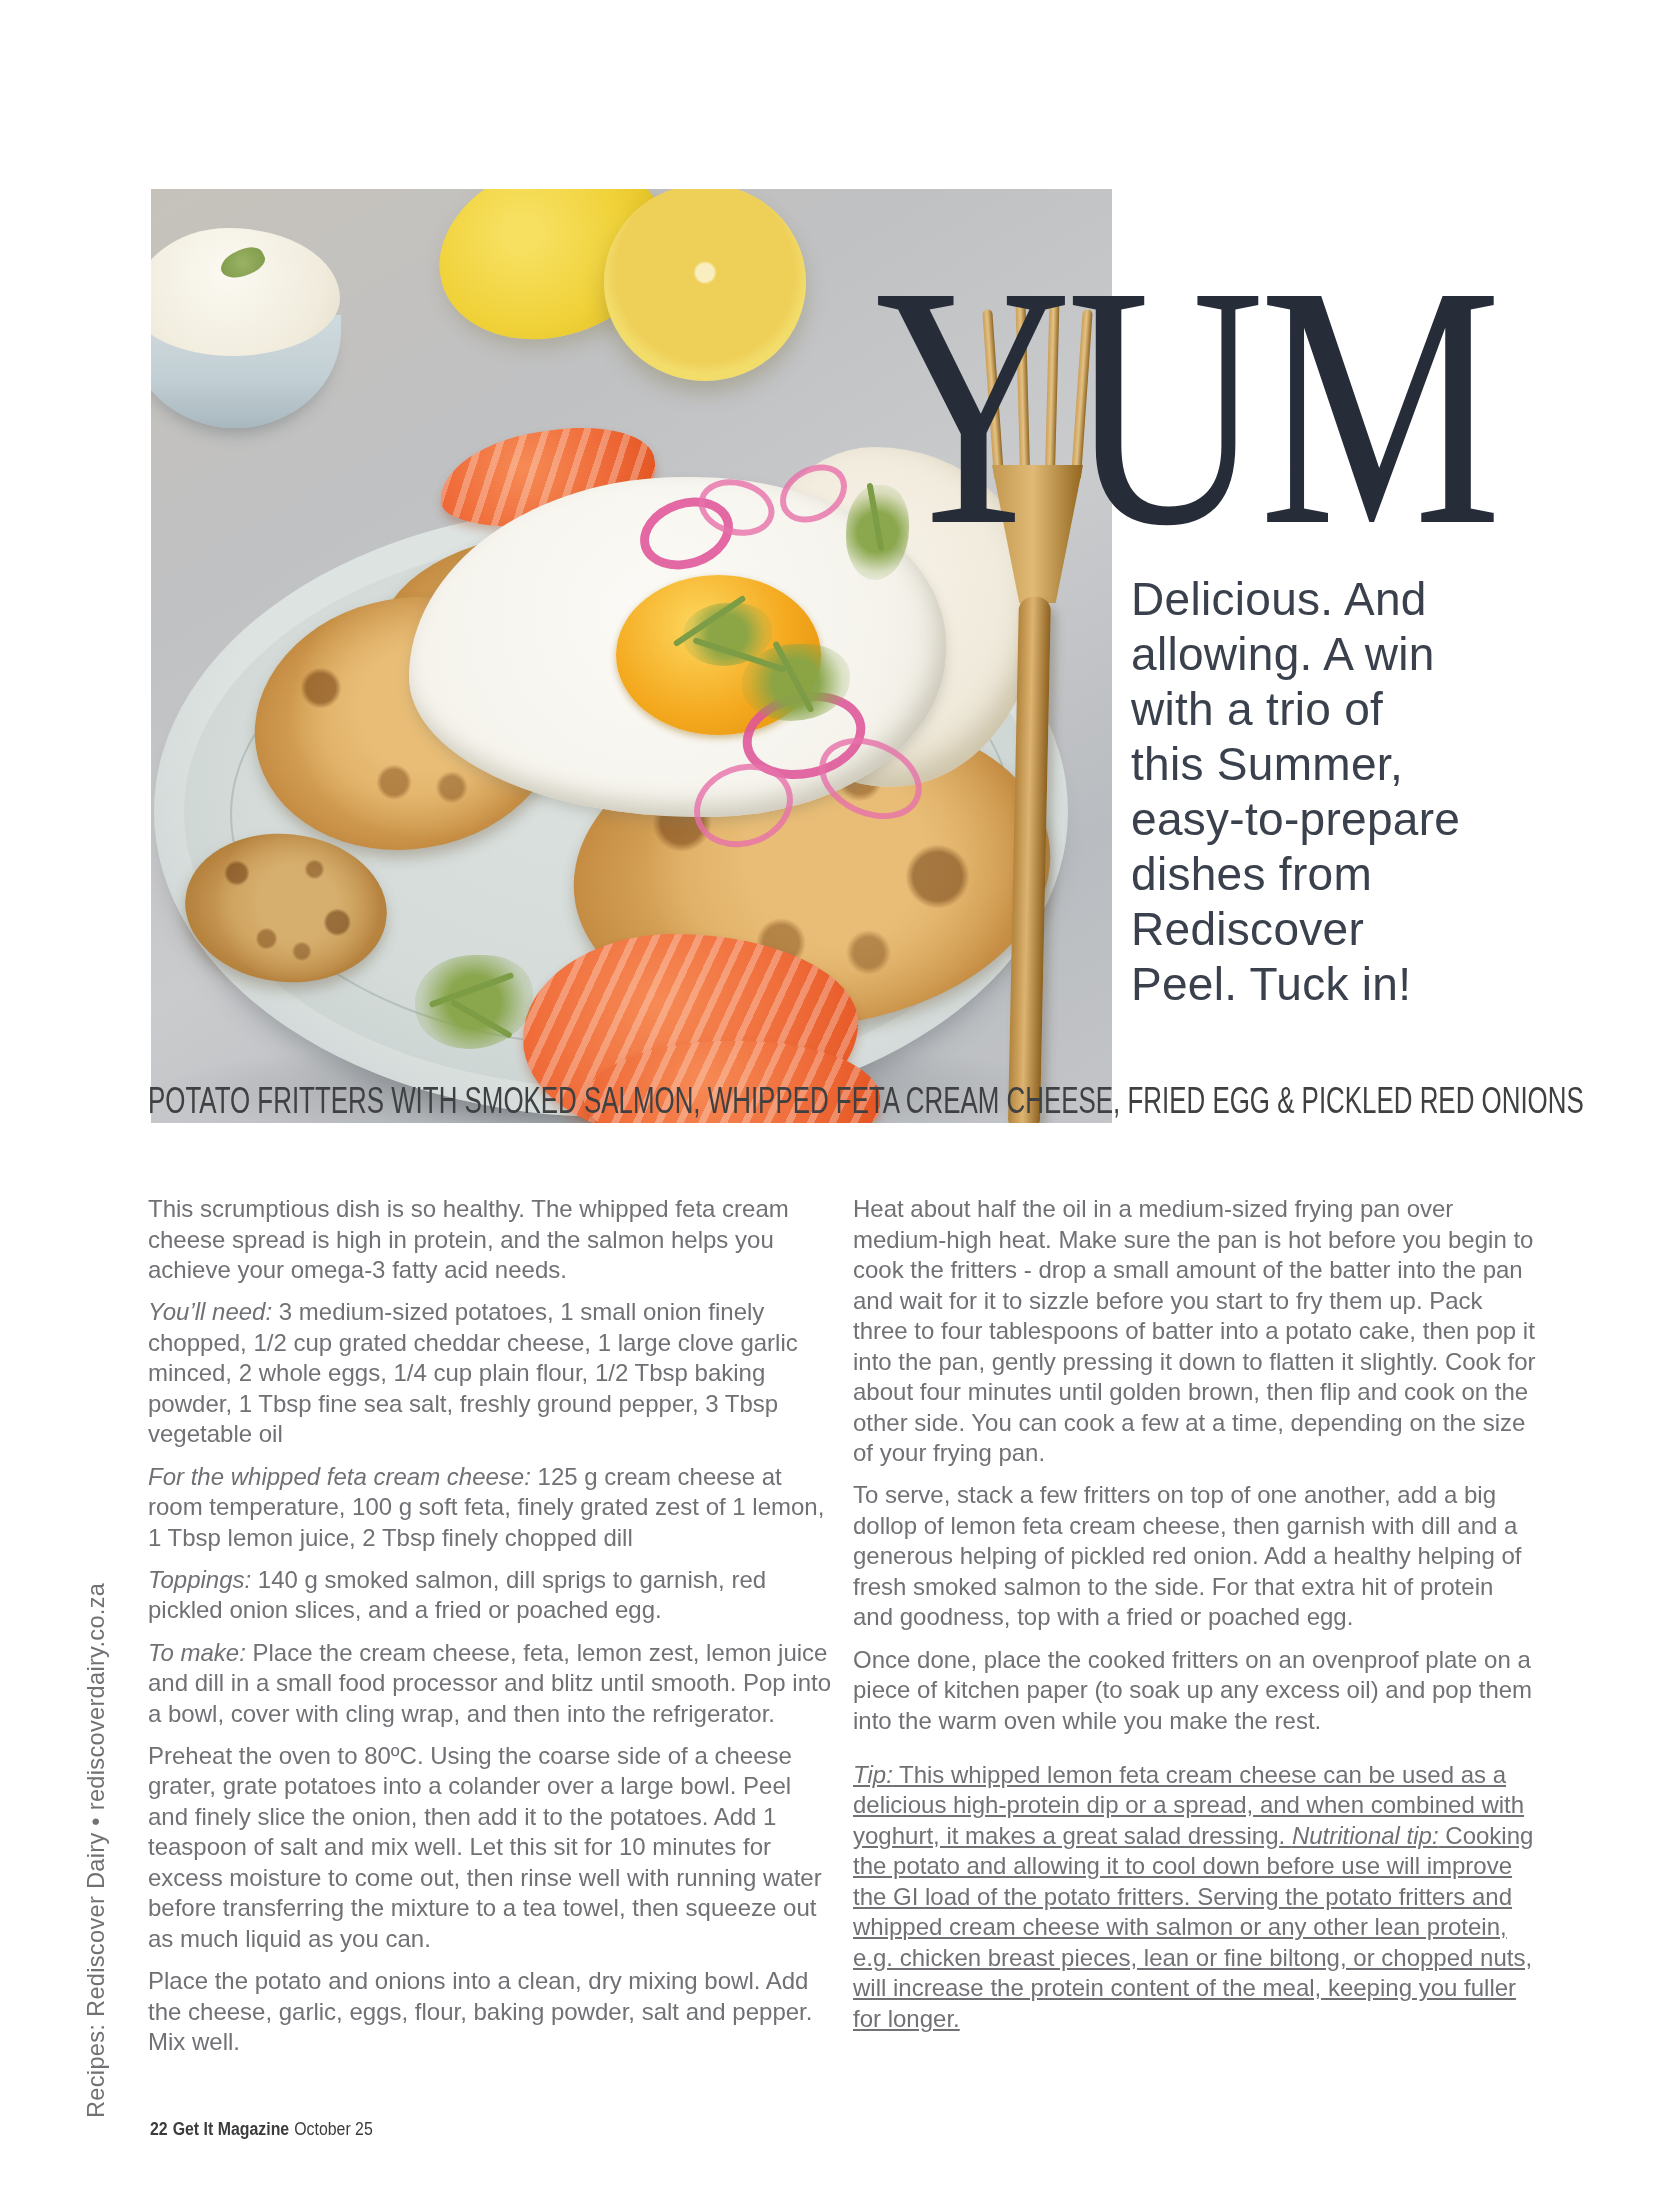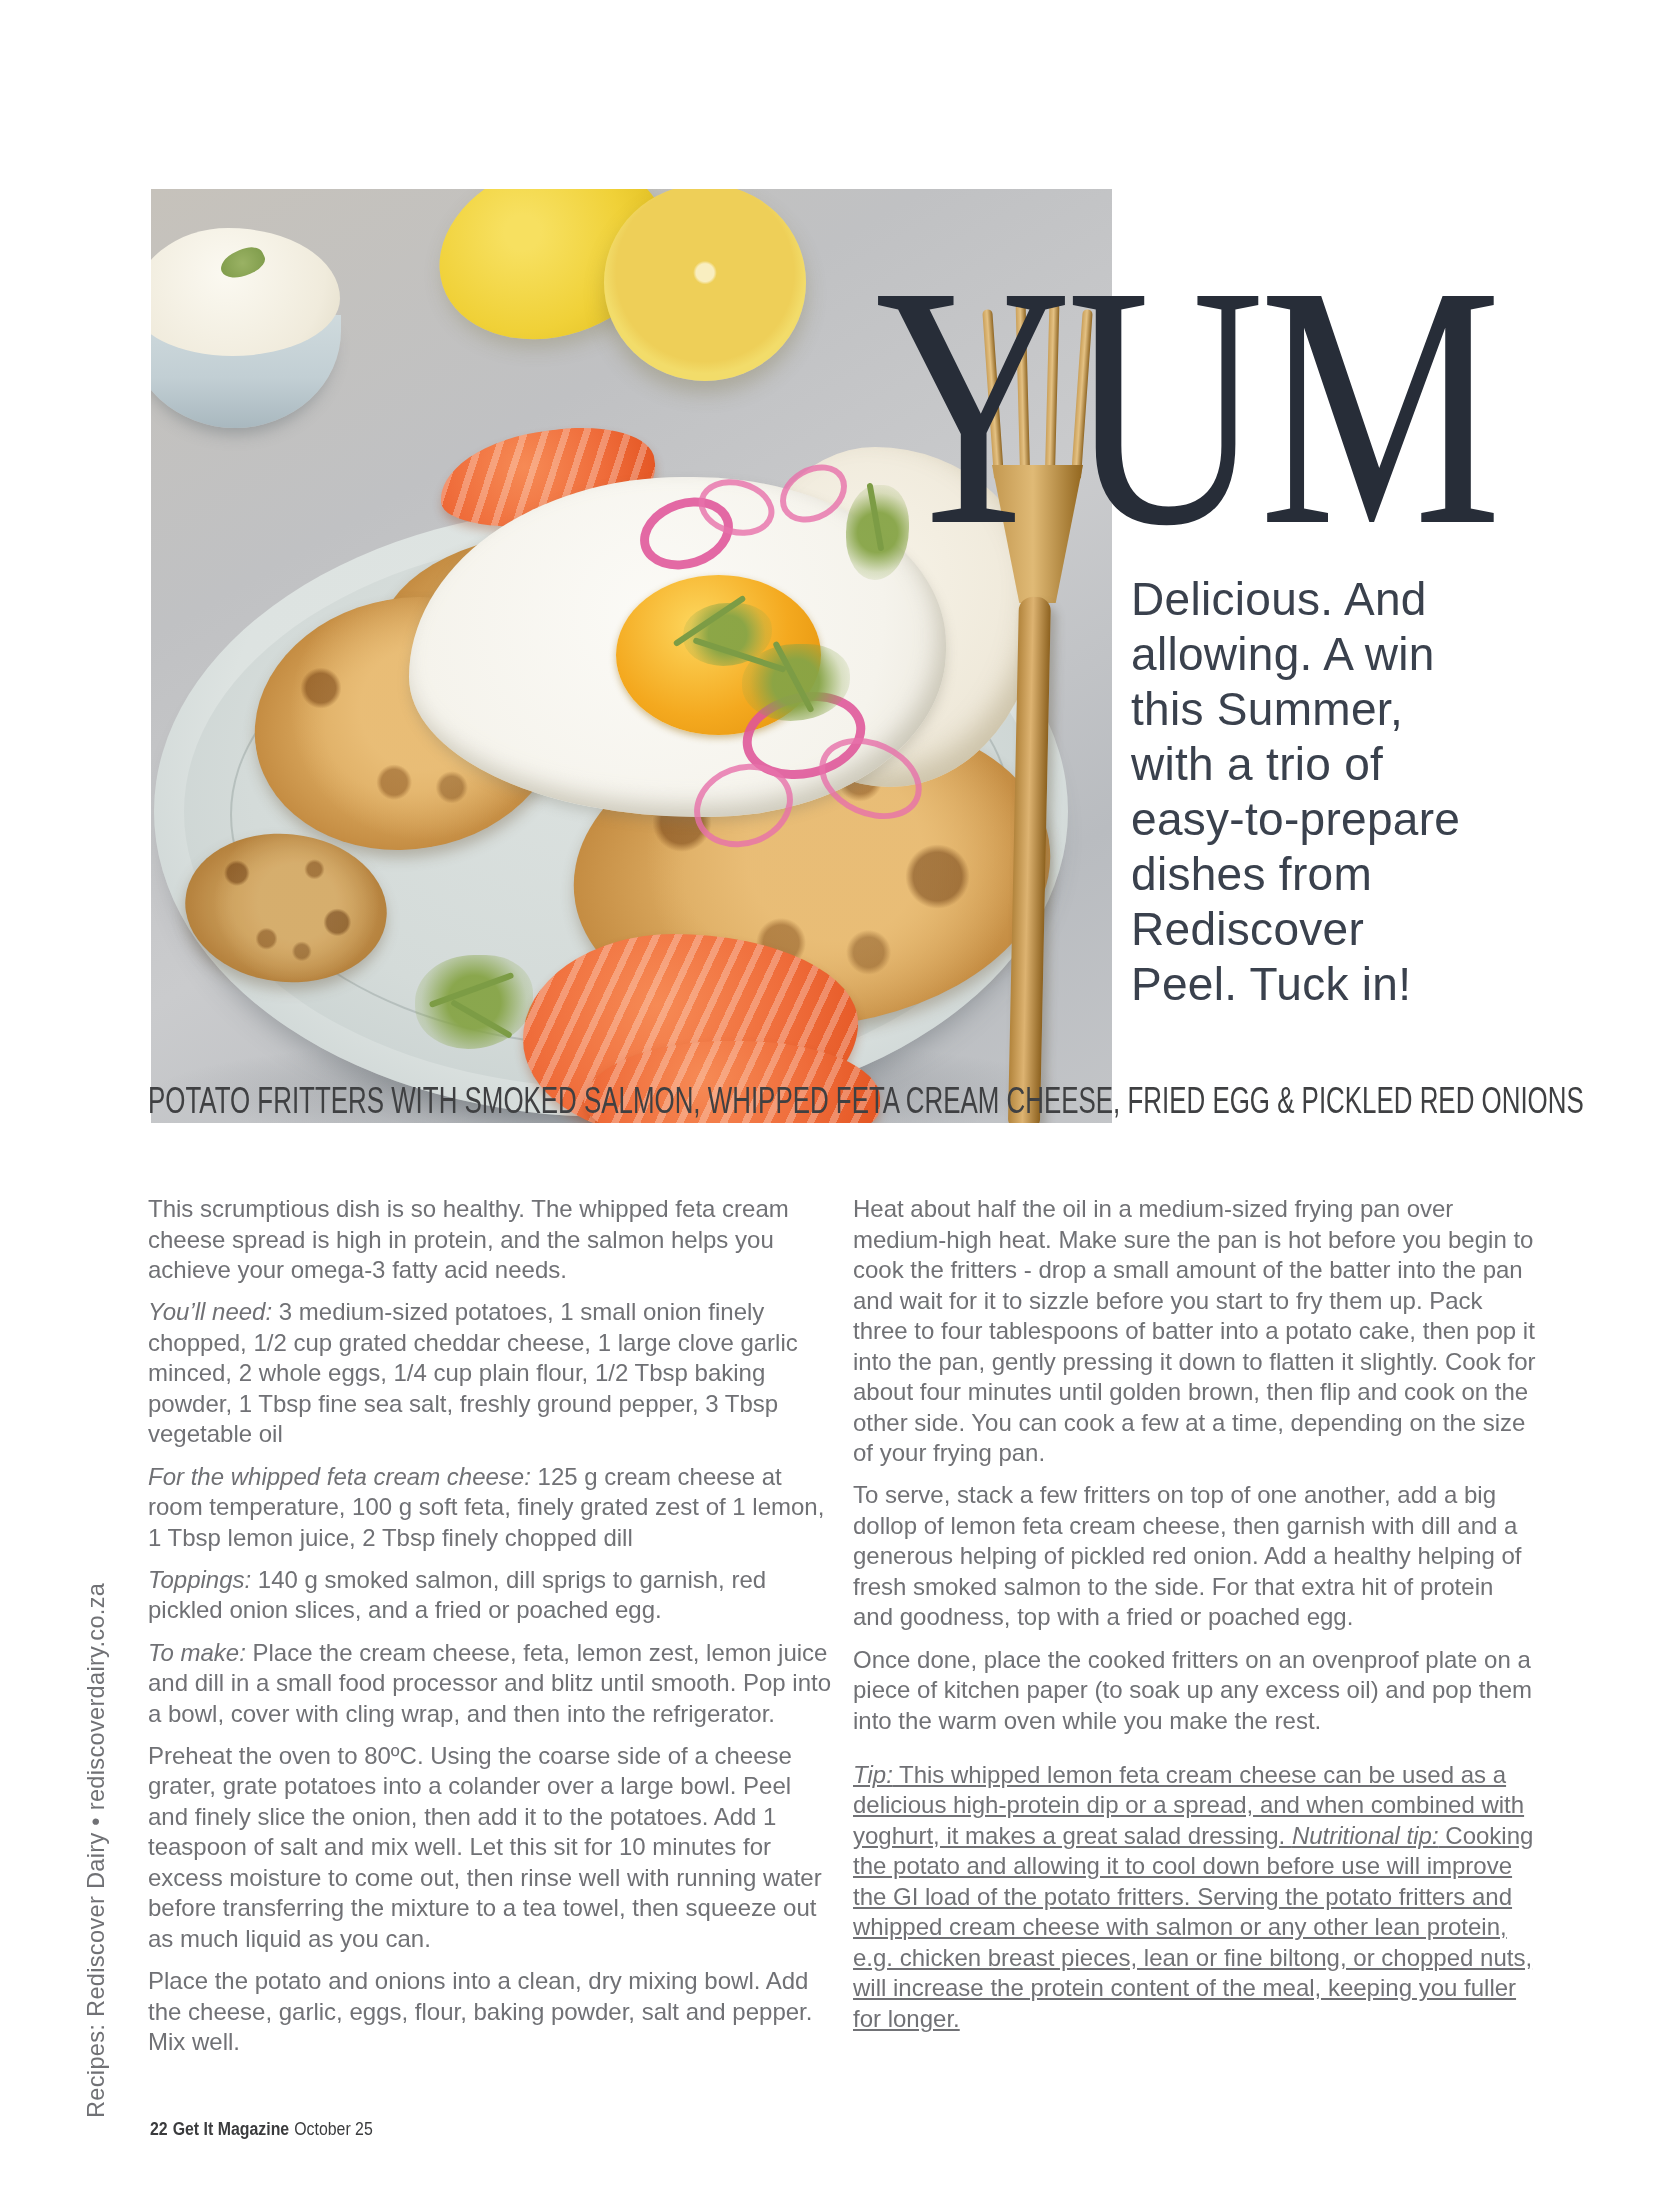--- a/index.html
+++ b/index.html
@@ -196,22 +196,22 @@
     <div class="tine t4"></div>
     <div class="fork-palm"></div>
     <div class="fork-handle"></div>
   </div>
 
   <h1 id="yum">YUM</h1>
 
   <div id="intro">
       <div class="line">Delicious. And</div>
       <div class="line">allowing. A win</div>
+      <div class="line">with a trio of</div>
       <div class="line">this Summer,</div>
-      <div class="line">with a trio of</div>
       <div class="line">easy-to-prepare</div>
       <div class="line">dishes from</div>
       <div class="line">Rediscover</div>
       <div class="line">Peel. Tuck in!</div>
     </div>
 
   <h2 id="headline">
     <span class="hscale">POTATO FRITTERS WITH SMOKED SALMON, WHIPPED FETA CREAM CHEESE, FRIED EGG &amp; PICKLED RED ONIONS</span>
   </h2>
 

